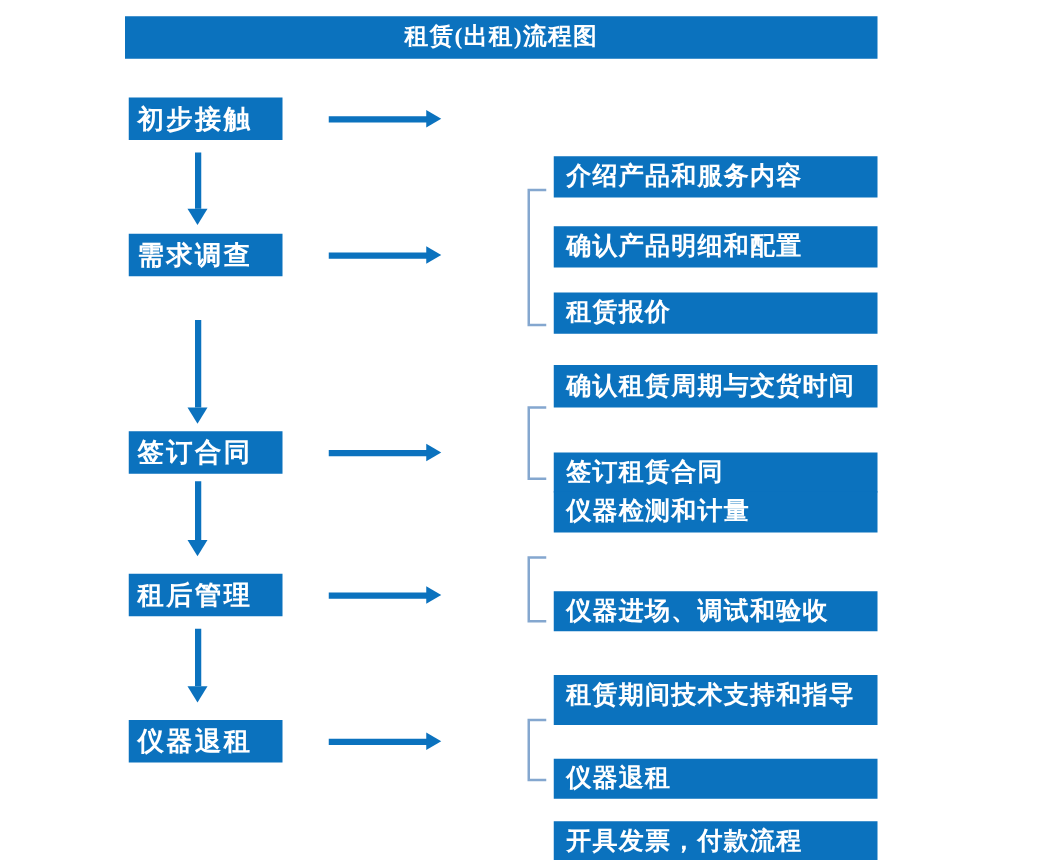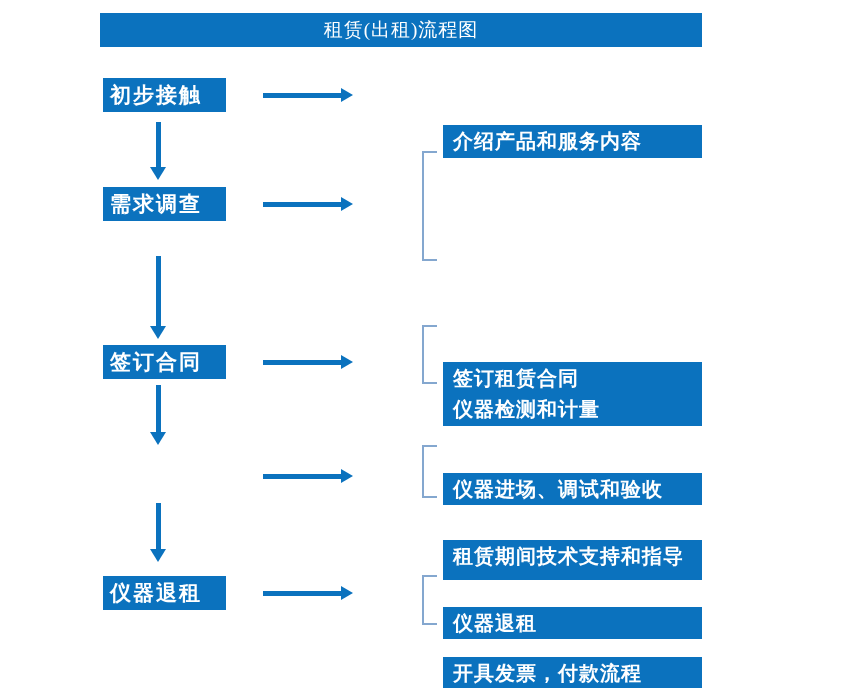--- a/index.html
+++ b/index.html
@@ -12,21 +12,21 @@
   body{font-family:"Liberation Serif","DejaVu Serif",serif;}
   .canvas{
     position:relative;
     width:844px;height:688px;
     background:#FFFFFF;
     overflow:hidden;
   }
   .title-bar{
     position:absolute;left:100px;top:13px;width:602px;height:34px;
     background:var(--blue);color:var(--txt);
-    font-size:19px;font-weight:normal;line-height:34px;text-align:center;
+    font-size:19px;font-weight:bold;line-height:34px;text-align:center;
     letter-spacing:1px;
   }
   .step{
     position:absolute;left:103px;width:123px;height:34px;
     background:var(--blue);color:var(--txt);
     font-size:21px;font-weight:bold;line-height:34px;
     padding-left:7px;letter-spacing:2px;white-space:nowrap;
   }
   .rbox{
     position:absolute;left:443px;width:259px;height:33px;
@@ -58,20 +58,21 @@
 </head>
 <body>
 
 <div class="canvas">
 
   <div class="title-bar">租赁(出租)流程图</div>
 
   <div class="step" style="top:187px">需求调查</div>
   <div class="step" style="top:78px">初步接触</div>
   <div class="step" style="top:345px">签订合同</div>
+  <div class="step" style="top:459px">租后管理</div>
   <div class="step" style="top:576px">仪器退租</div>
 
   <div class="varrow" style="top:122px">
     <div class="shaft" style="height:45px"></div>
     <div class="head"></div>
   </div>
   <div class="varrow" style="top:256px">
     <div class="shaft" style="height:70px"></div>
     <div class="head"></div>
   </div>
@@ -105,20 +106,23 @@
     <div class="head"></div>
   </div>
 
   <div class="bracket" style="top:151px;height:110px"></div>
   <div class="bracket" style="top:325px;height:59px"></div>
   <div class="bracket" style="top:445px;height:53px"></div>
   <div class="bracket" style="top:575px;height:50px"></div>
 
   <div class="rbox" style="top:78px">介绍产品和服务内容</div>
 
+  <div class="rbox" style="top:134px">确认产品明细和配置</div>
+  <div class="rbox" style="top:187px">租赁报价</div>
+  <div class="rbox" style="top:245px;height:34px;line-height:34px">确认租赁周期与交货时间</div>
 
   <div class="rbox" style="top:315px;height:32px;line-height:32px">签订租赁合同</div>
   <div class="rbox" style="top:346px">仪器检测和计量</div>
 
   <div class="rbox" style="top:426px;height:32px;line-height:32px">仪器进场、调试和验收</div>
   <div class="rbox" style="top:493px;height:40px;line-height:32px">租赁期间技术支持和指导</div>
 
   <div class="rbox" style="top:560px;height:32px;line-height:32px">仪器退租</div>
   <div class="rbox" style="top:610px">开具发票，付款流程</div>
 

